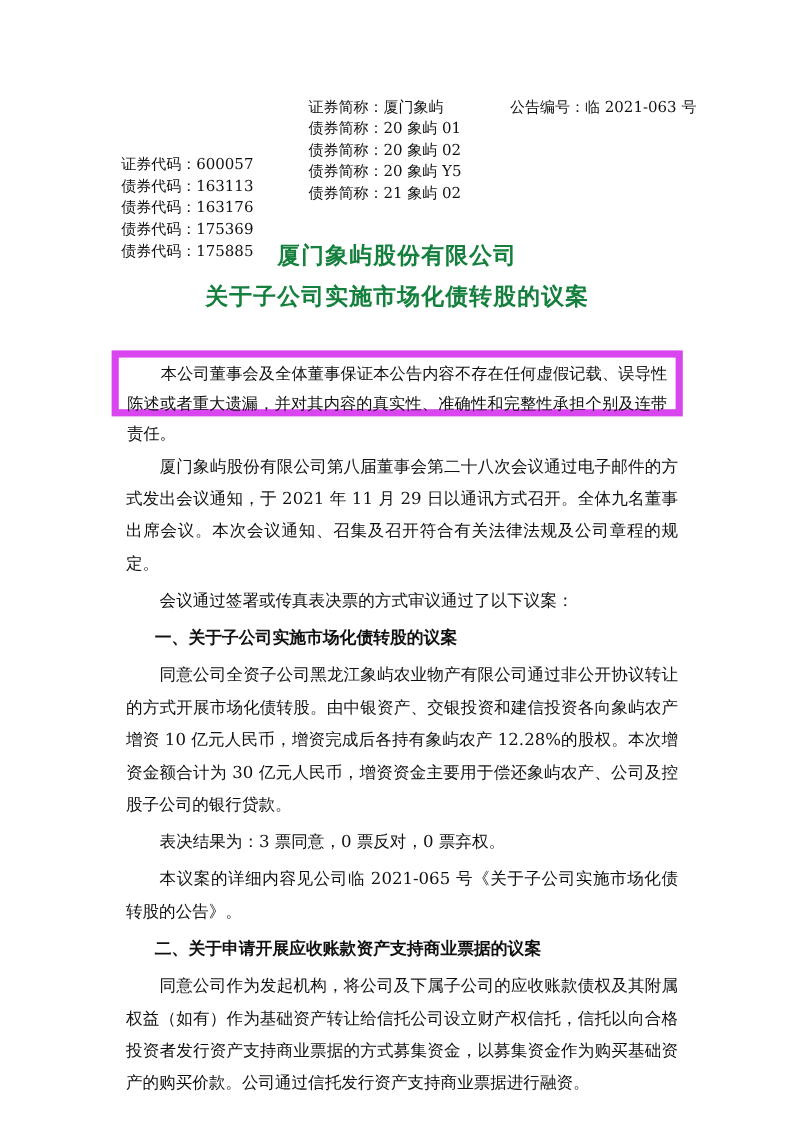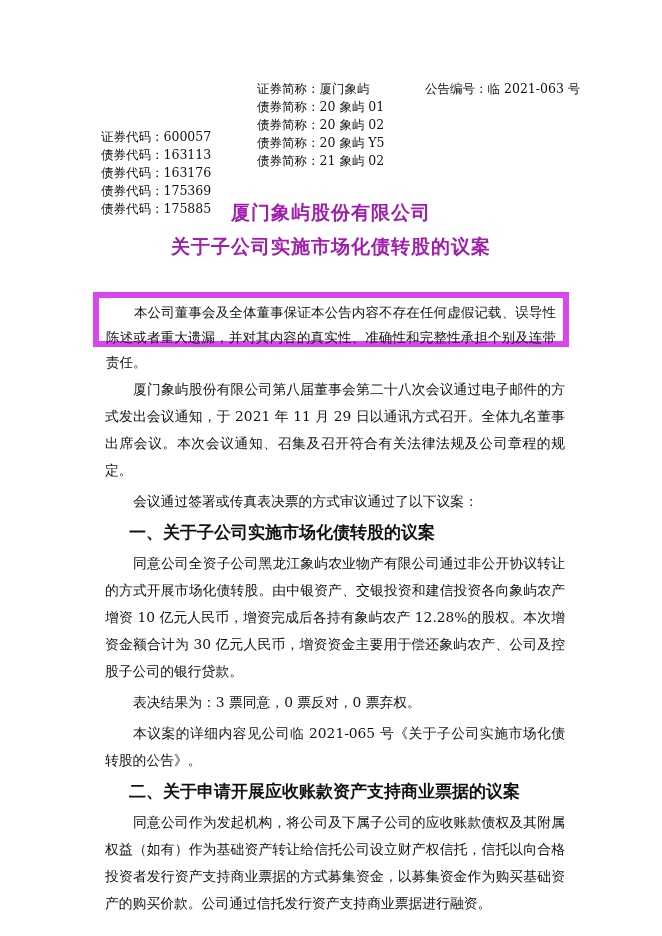--- a/index.html
+++ b/index.html
@@ -7,31 +7,31 @@
            font-family: "DejaVu Serif", "Liberation Serif", serif; color: #111; }
     .page { position: absolute; left: 0; top: 0; width: 662px; height: 936px; background: #fff; }
     .hdr { position: absolute; left: 101px; top: 80px; font-size: 12.5px; line-height: 18px; }
     .hdr-row { height: 18px; white-space: nowrap; position: relative; }
     .hdr-row span { position: absolute; top: 0; }
     .c1 { left: 0; margin-top: 48px; }
     .c2 { left: 156px; }
     .c3 { left: 292px; margin-left: 32px; }
     .title { position: absolute; left: 0; width: 662px; text-align: center;
              font-family: "DejaVu Sans", "Liberation Sans", sans-serif; font-weight: bold;
-             color: #a21caf; font-size: 19px; letter-spacing: 1px; }
+             color: #15803d; font-size: 19px; letter-spacing: 1px; }
     .t1 { top: 200px; }
     .t2 { top: 234px; }
     .notice { position: absolute; left: 93px; top: 292px; width: 476px; height: 55px;
               border: 6px solid #d946ef; box-sizing: border-box; padding: 2px 7px 0 7px;
               font-size: 13.5px; line-height: 25px; text-align: justify; }
     .notice p { margin: 0; text-indent: 28px; }
     .body { position: absolute; left: 101px; top: 372px; width: 468px;
             font-size: 13.8px; line-height: 27px; text-align: justify; }
     .body p { margin: 4px; text-indent: 28px; }
-    .body h3 { margin: 0; text-indent: 28px; font-size: 17px; line-height: 27px;
+    .body h3 { margin: 0; text-indent: 28px; font-size: 14px; line-height: 27px;
                font-family: "DejaVu Sans", "Liberation Sans", sans-serif; font-weight: bold; }
   </style>
 </head>
 <body>
 
 <div class="page">
 
   <div class="hdr">
     <div class="hdr-row">
       <span class="c1">证券代码：600057</span>

